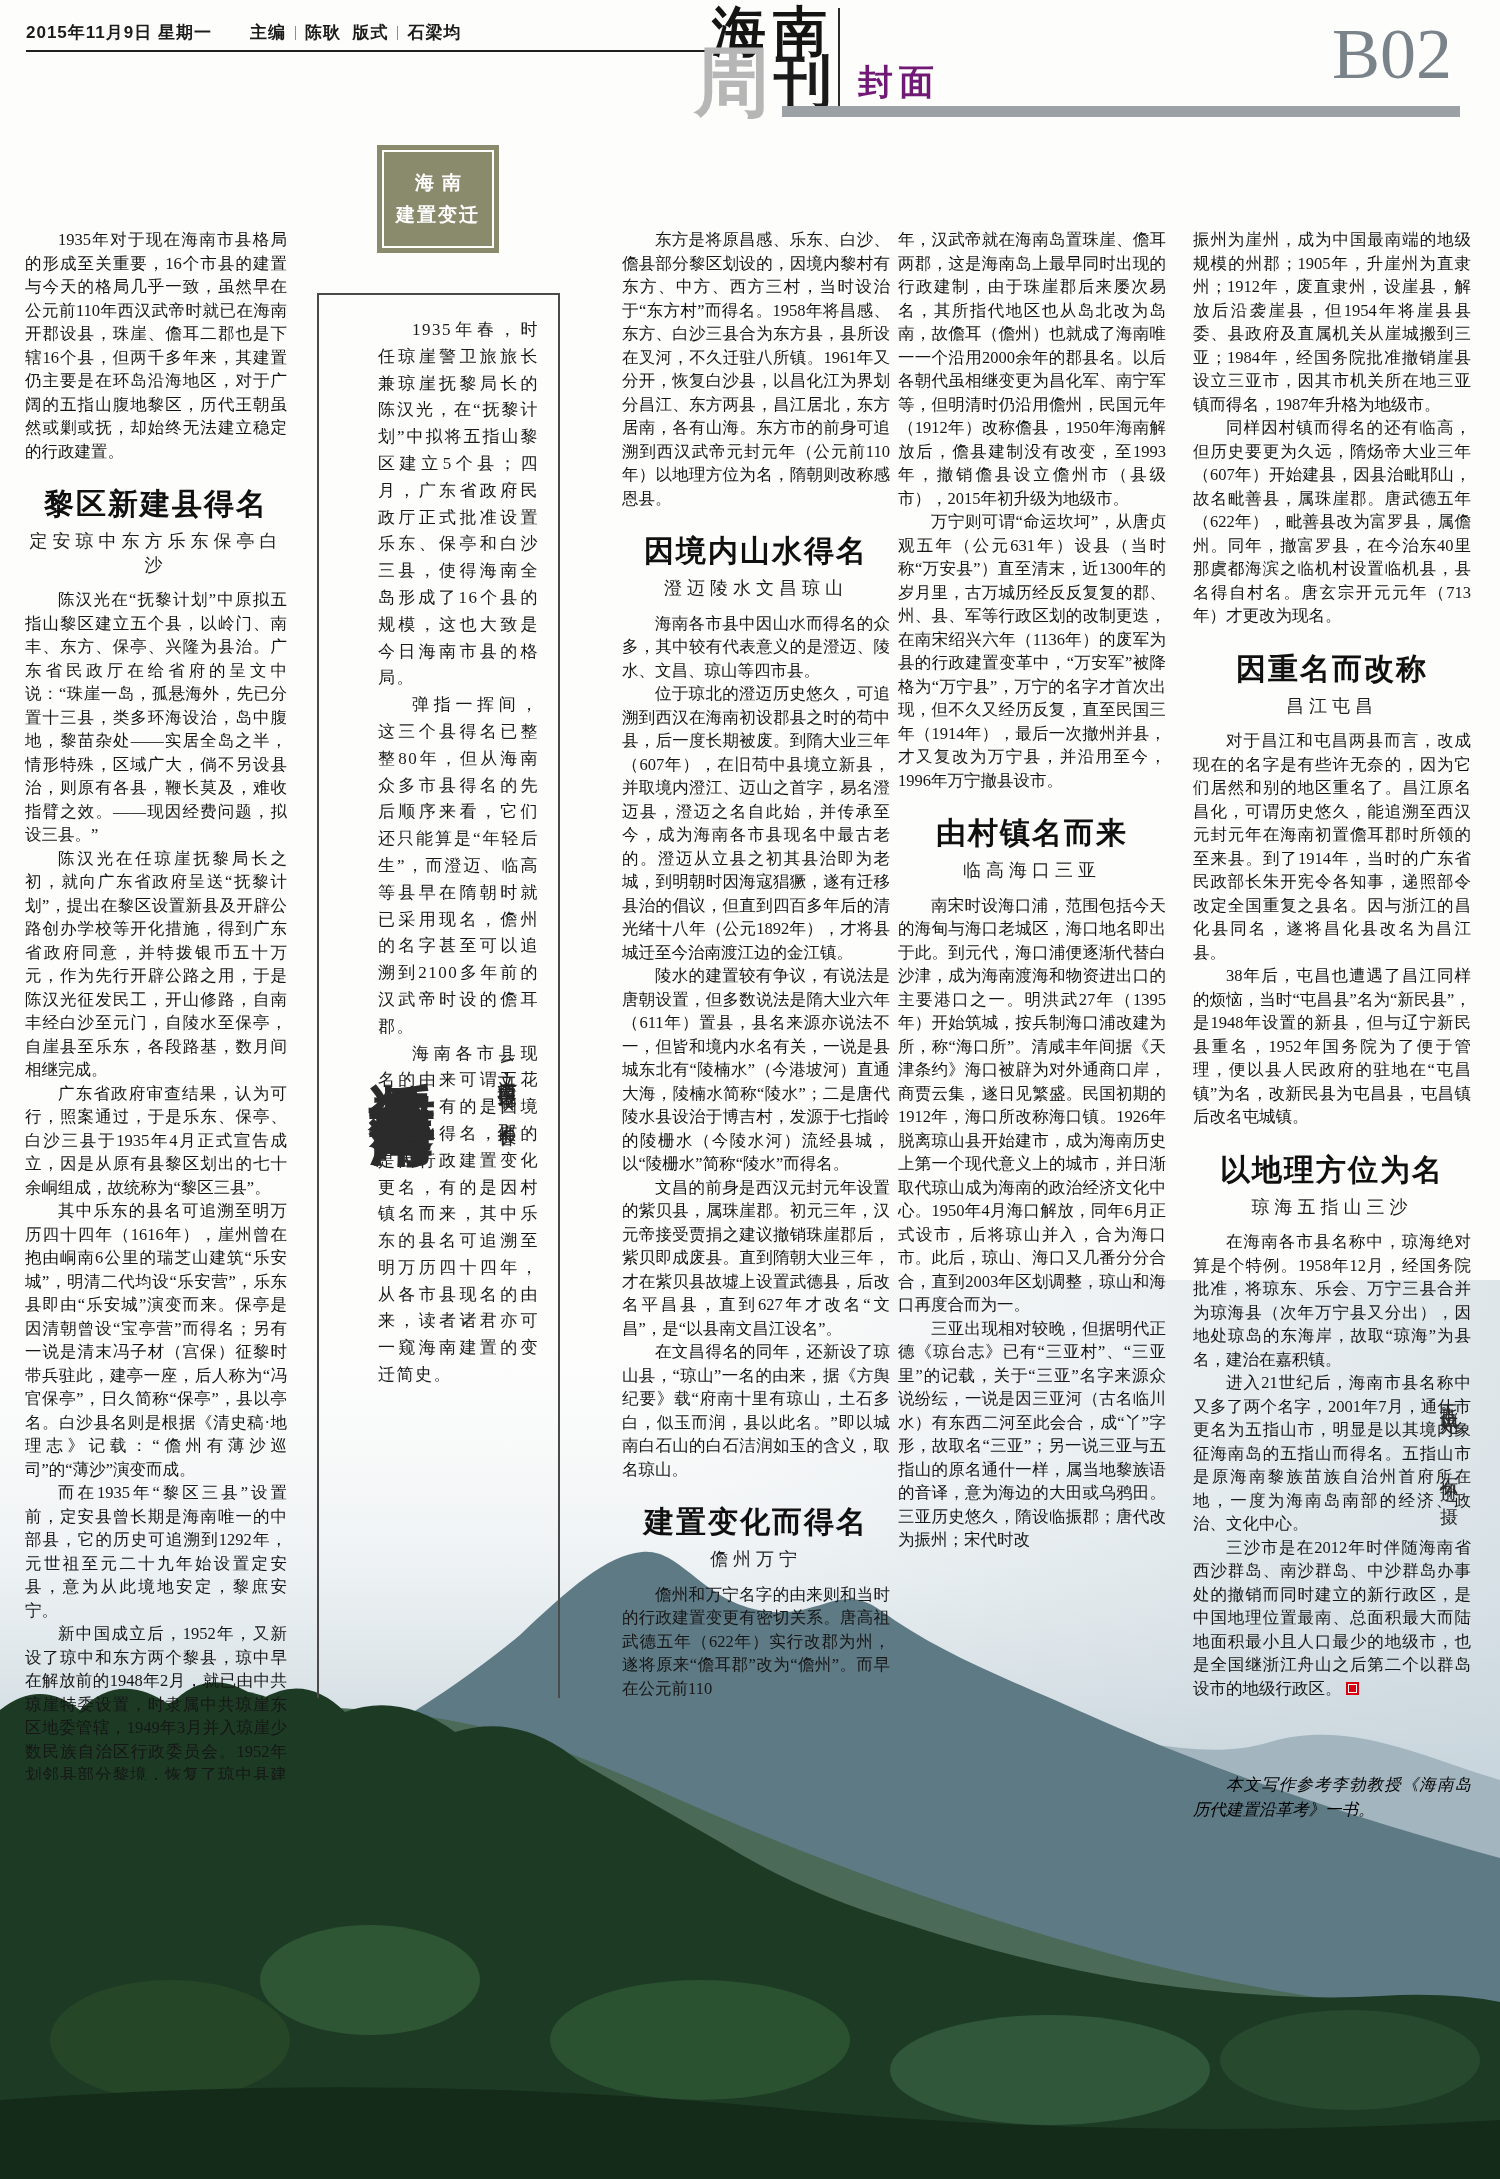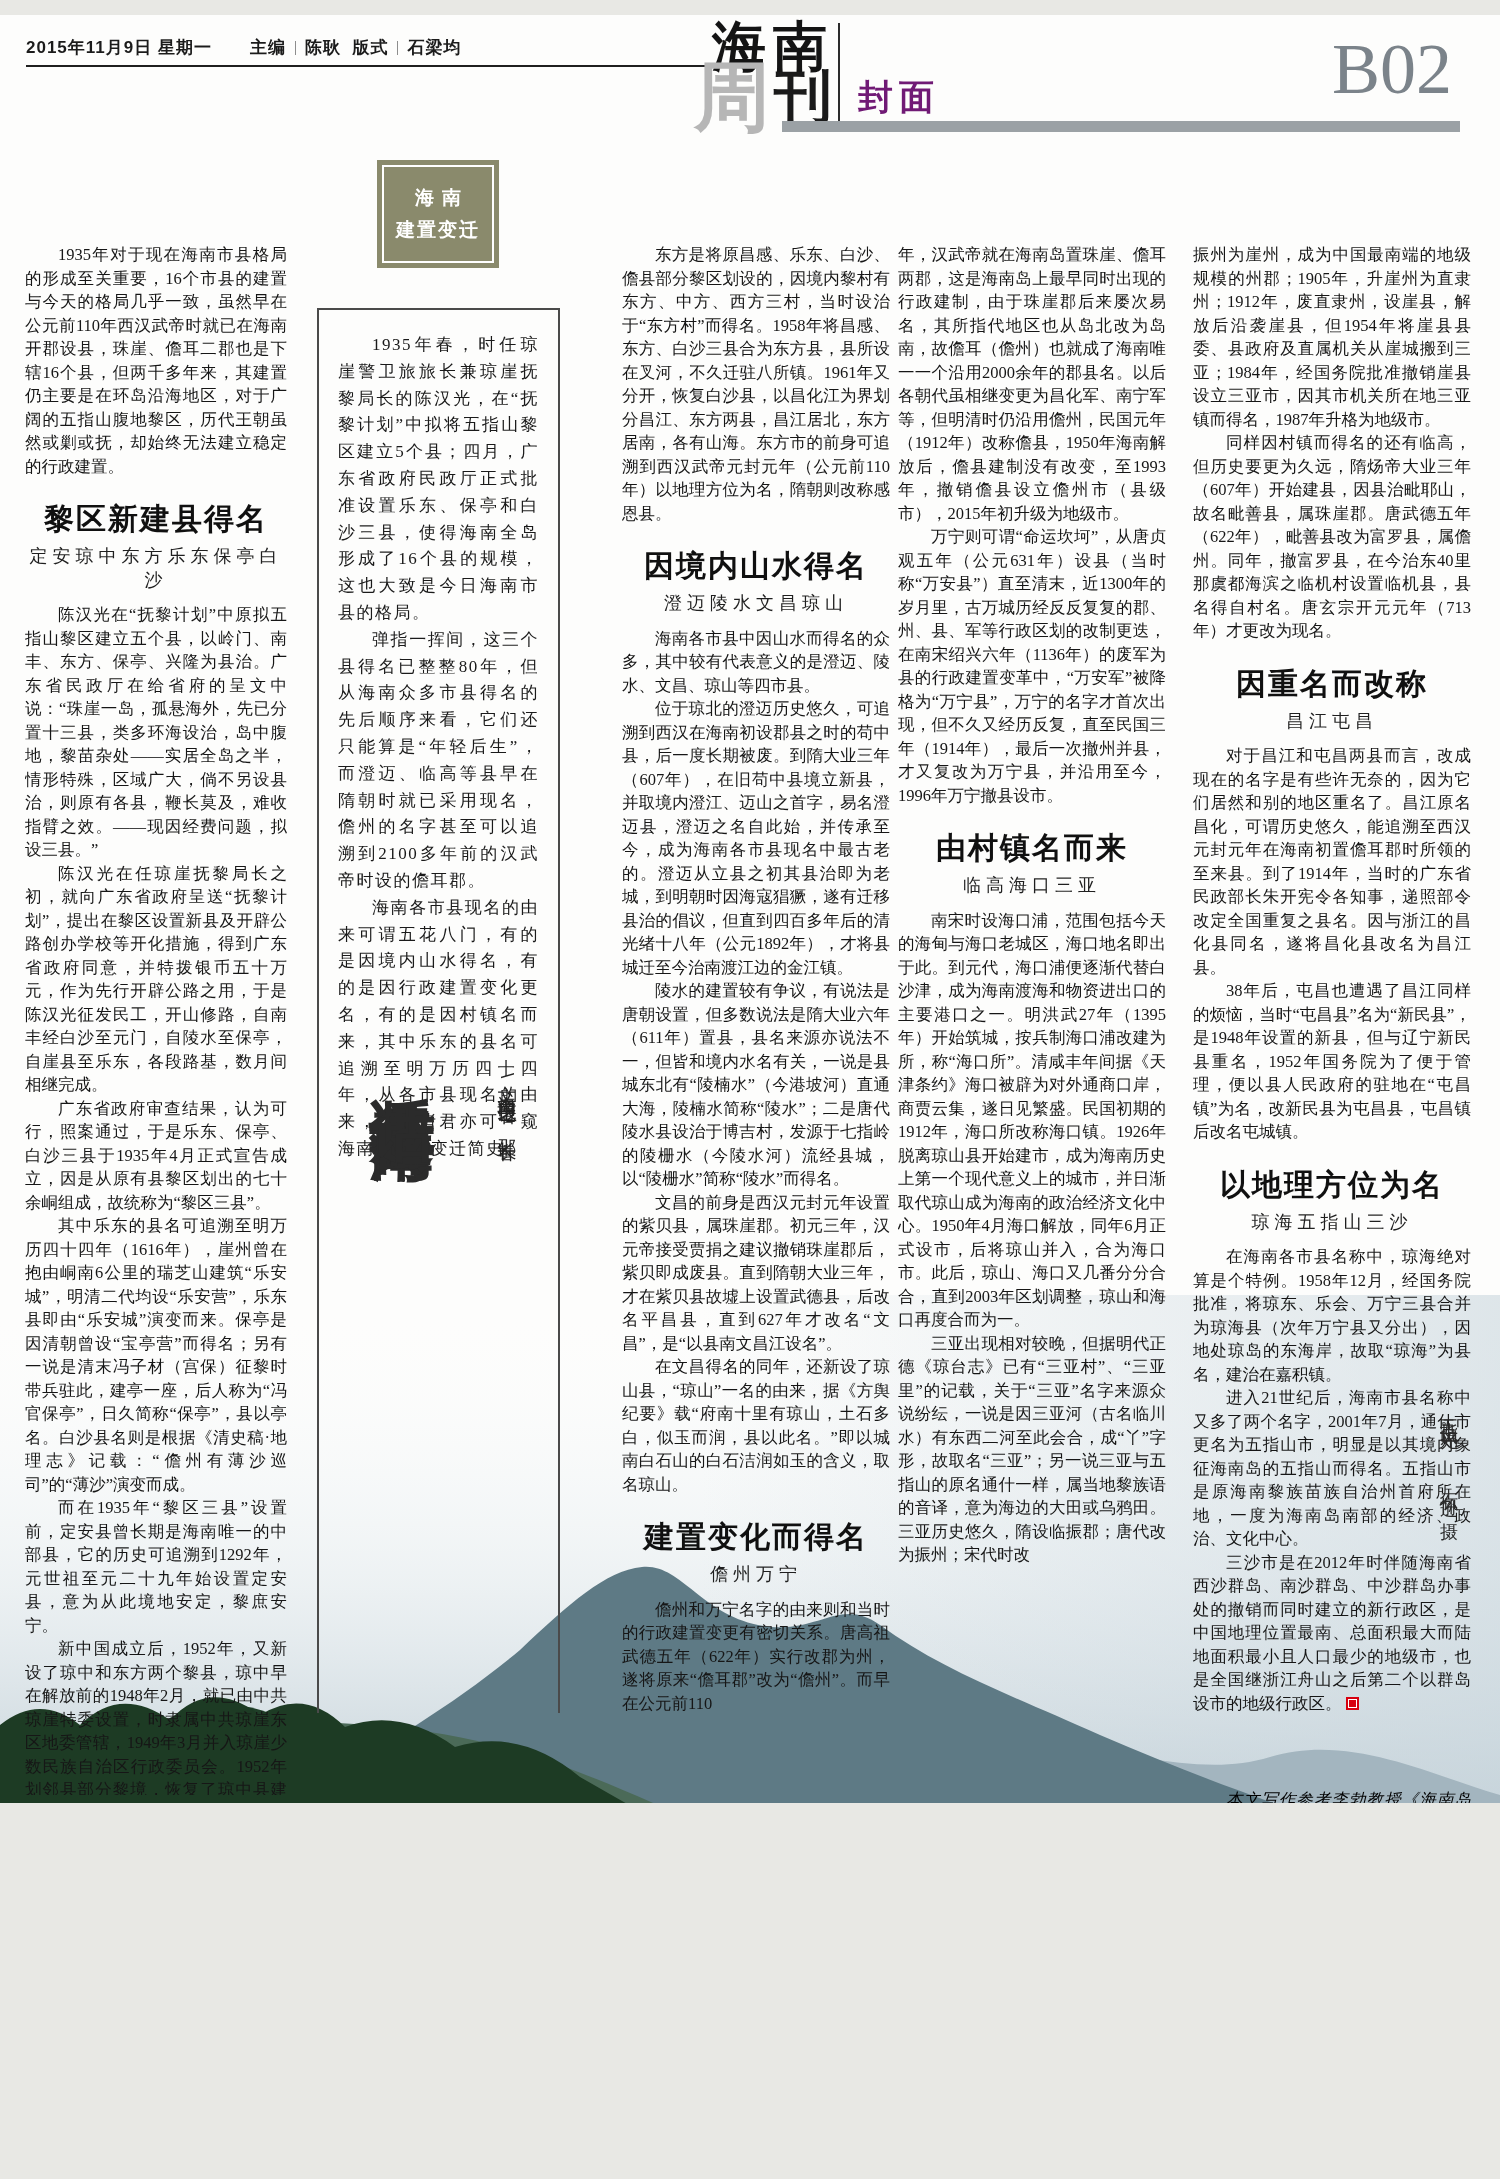--- a/index.html
+++ b/index.html
@@ -1,16 +1,16 @@
 <!DOCTYPE html>
 <html><head>
 <meta charset="utf-8">
 <style>
   html,body{margin:0;padding:0;background:#e8e8e4;}
-  .page{position:relative;width:1500px;height:1788px;background:#fdfdfc;margin:15px auto;
+  .page{position:relative;width:1500px;height:2179px;background:#fdfdfc;margin:0 auto;
         font-family:"Liberation Serif",serif;color:#161616;overflow:hidden;}
   
   .dateline{position:absolute;left:26px;top:21px;font-family:"Liberation Sans",sans-serif;
             font-size:17px;font-weight:700;color:#1b1b1b;letter-spacing:1px;white-space:nowrap;}
   .dateline .gap{display:inline-block;width:38px;}
   .vbar{display:inline-block;width:1px;height:14px;background:#8d8d8d;margin:0 9px;vertical-align:-2px;}
   .header-rule{position:absolute;left:26px;top:50px;width:680px;height:2px;background:#1f1f1f;}
   .masthead-cn{position:absolute;left:712px;top:4px;font-family:"Liberation Sans",sans-serif;
                font-size:54px;font-weight:900;color:#141414;letter-spacing:7px;line-height:1;}
   .masthead-zhou{position:absolute;left:694px;top:44px;font-family:"Liberation Sans",sans-serif;
@@ -25,21 +25,21 @@
                font-size:72px;color:#7b838a;line-height:1;}
   
   .badge{position:absolute;left:377px;top:145px;width:122px;height:108px;background:#8a8a6c;z-index:4;}
   .badge-inner{position:absolute;inset:5px;border:2px solid #ffffff;display:flex;flex-direction:column;
                align-items:center;justify-content:center;color:#fff;
                font-family:"Liberation Serif",serif;font-weight:700;}
   .badge-l1{font-size:19px;letter-spacing:8px;margin-bottom:6px;text-indent:8px;}
   .badge-l2{font-size:19px;letter-spacing:2px;}
   
   .intro-box{position:absolute;left:317px;top:293px;width:243px;height:1405px;
-             border:2px solid #4a4a4a;border-bottom:none;box-sizing:border-box;z-index:4;background:transparent;}
+             border:2px solid #4a4a4a;border-bottom:none;box-sizing:border-box;z-index:4;background:transparent;padding-left:40px;}
   .intro-text{padding:22px 19px 0 19px;}
   .intro-text p{margin:0;font-size:17px;line-height:26.8px;letter-spacing:1.5px;
                 text-align:justify;text-indent:2em;color:#1a1a1a;}
   .main-title{position:absolute;left:368px;top:1050px;writing-mode:vertical-rl;
               font-family:"Liberation Sans",sans-serif;font-size:66px;font-weight:900;
               color:#2b2b2b;letter-spacing:-3px;line-height:1.05;z-index:5;}
   .byline{position:absolute;left:494px;top:1056px;writing-mode:vertical-rl;
           font-family:"Liberation Sans",sans-serif;font-size:19px;color:#222;
           letter-spacing:2px;z-index:5;}
   .byline .author{margin-block-start:0;margin-inline-start:24px;}

